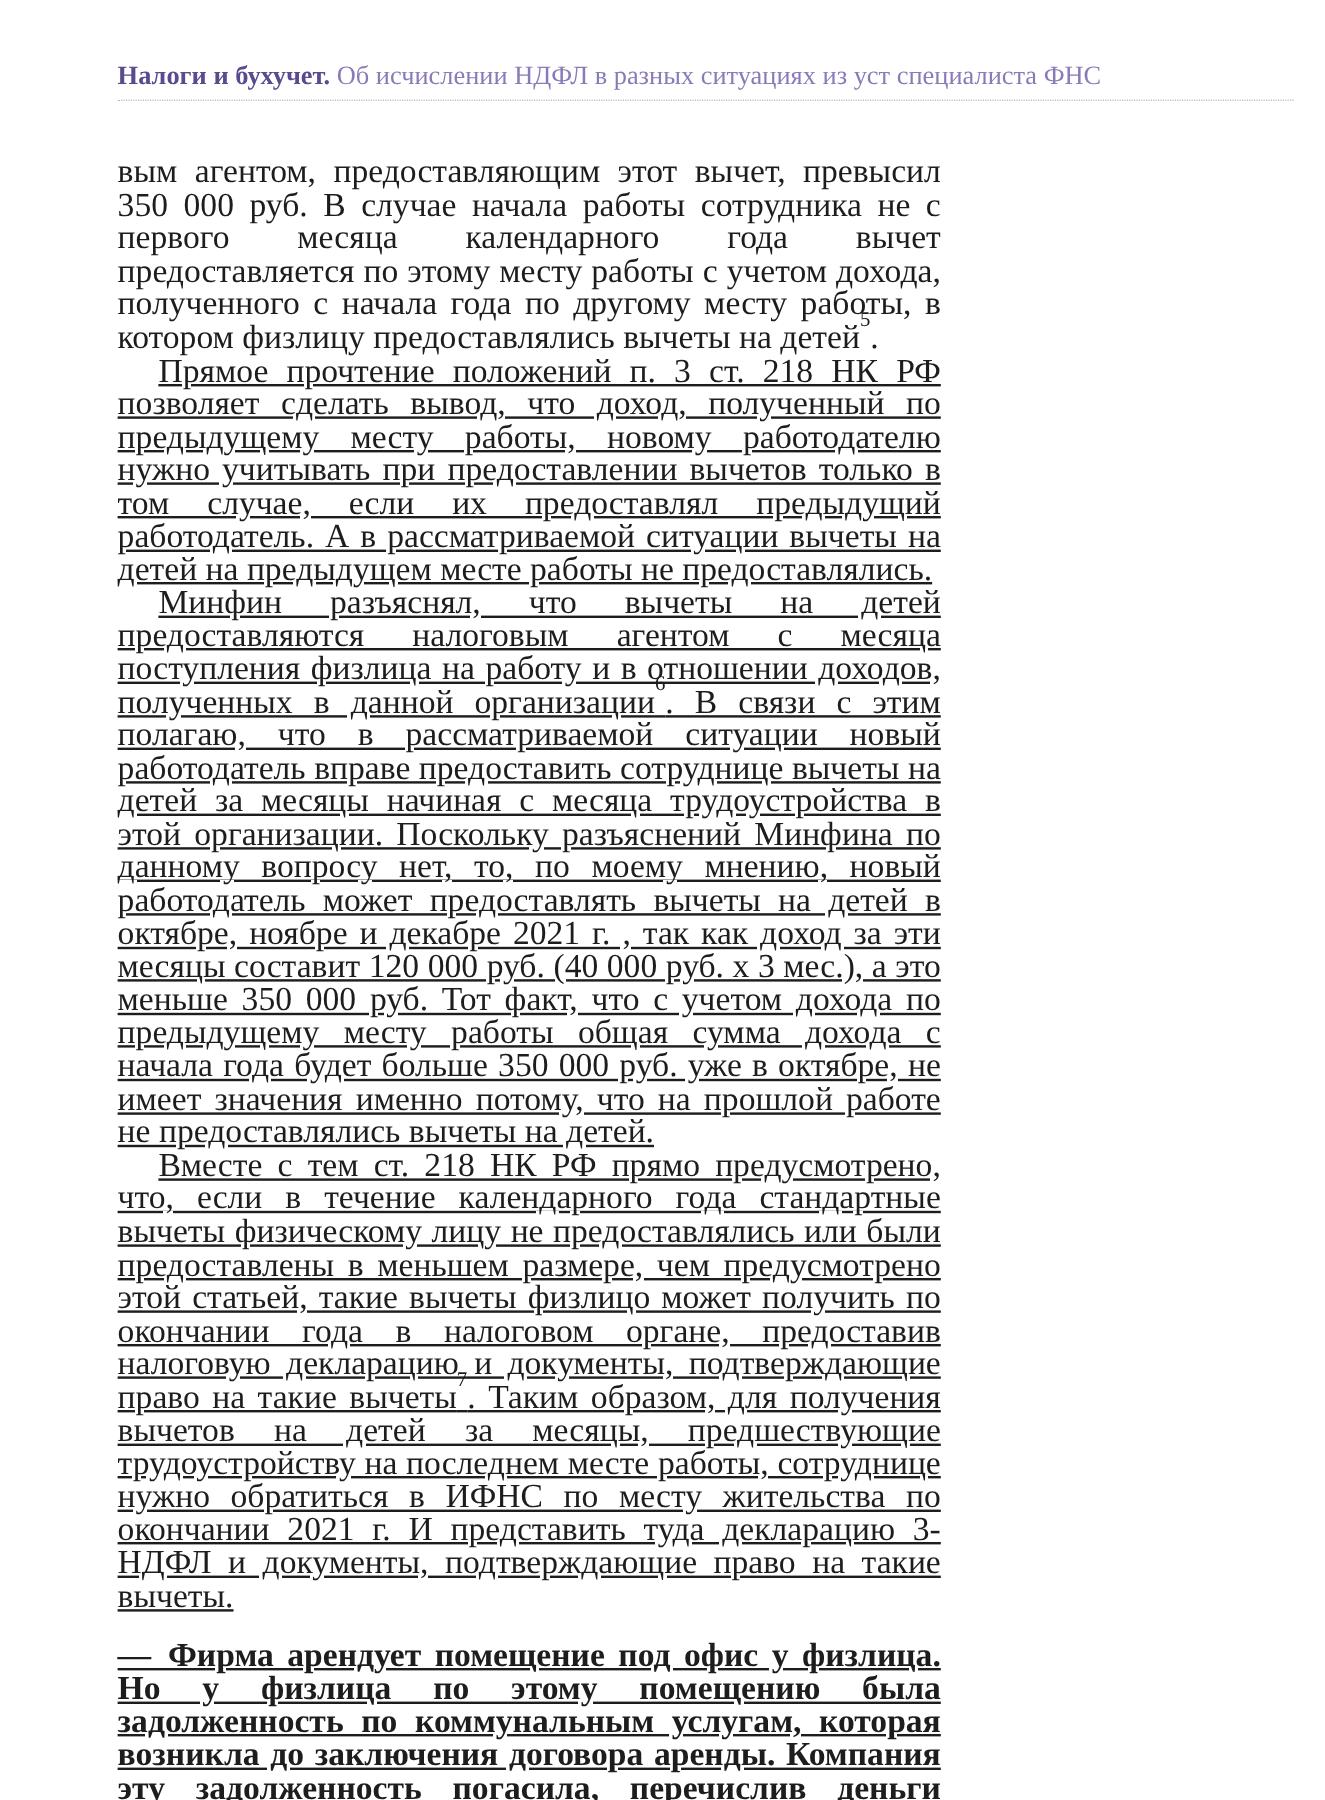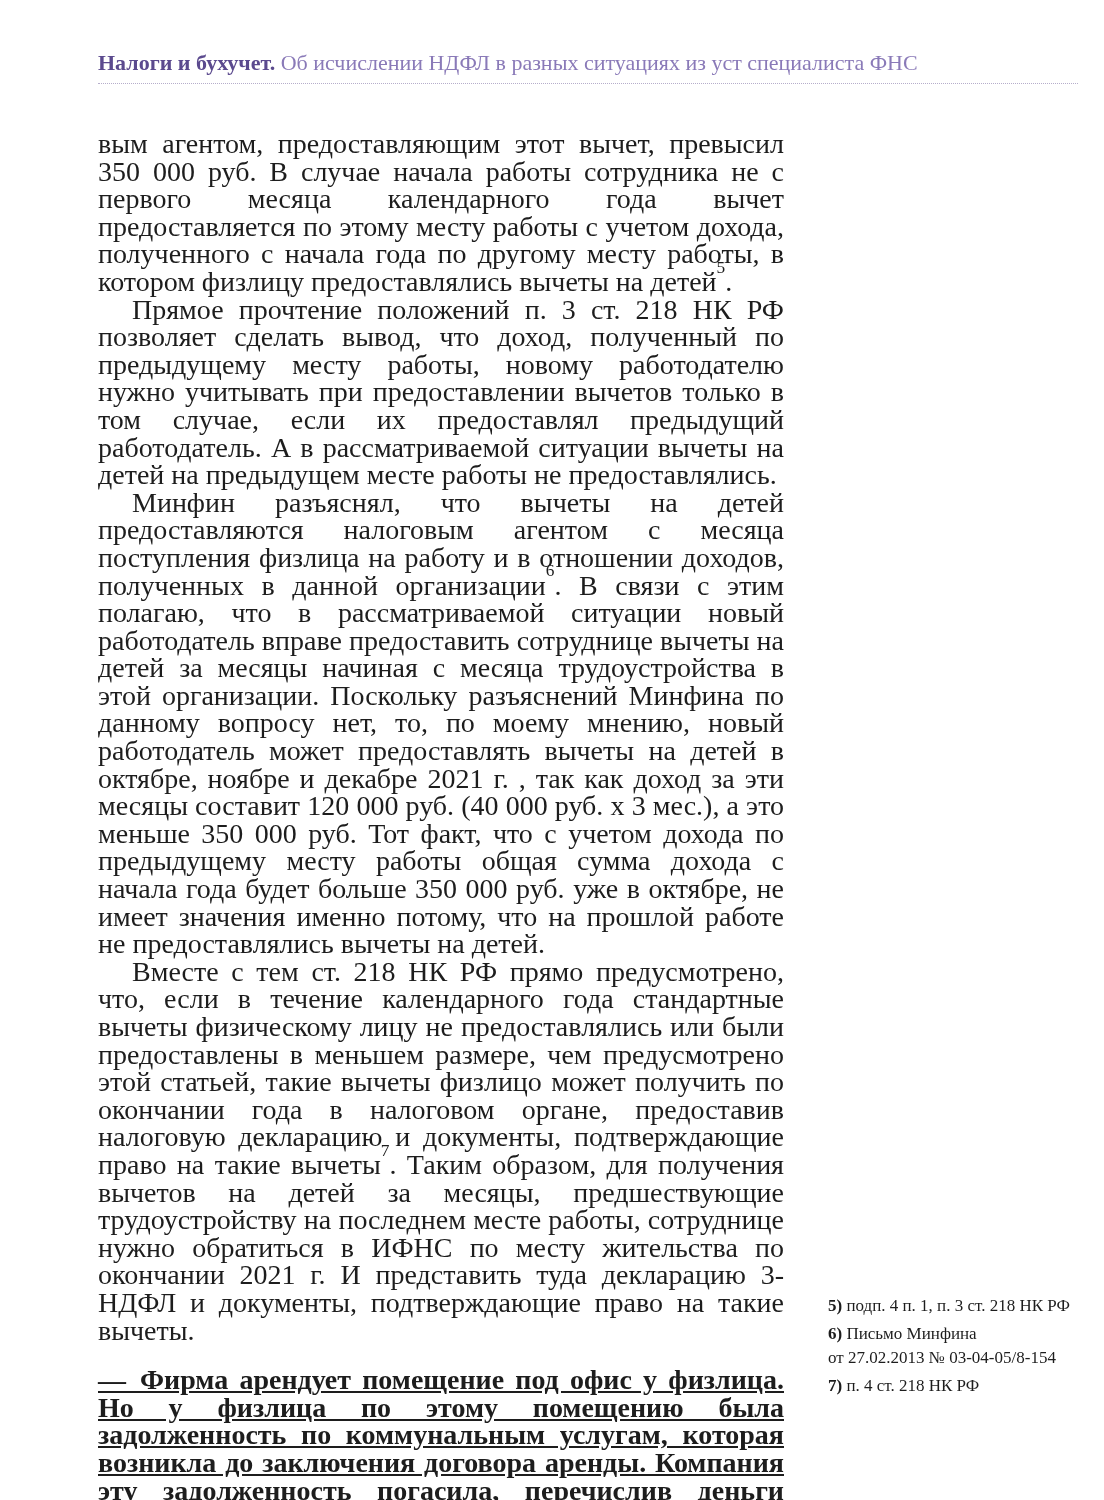--- a/index.html
+++ b/index.html
@@ -30,21 +30,21 @@
   .header .subtitle { color: #8a7ab8; }
   .article {
     position: absolute;
     left: 62px; top: 130px;
     width: 686px;
     font-size: 28px;
     line-height: 27.6px;
     text-align: justify;
   }
   .article p { margin: 0; }
-  .article p.indent { text-indent: 34px; }
+  .article p.indent { text-indent: 34px; text-decoration: underline; }
   .article p.qa { font-weight: bold; }
   .article p.qa-first { margin-top: 22px; text-decoration: underline; }
   sup.fnref {
     font-size: 0.62em;
     line-height: 0;
     position: relative;
     top: -0.45em;
   }
   .footnotes {
     position: absolute;
@@ -79,21 +79,16 @@
     <p class="indent"><span>Прямое прочтение положений п. 3 ст. 218 НК РФ позволяет сделать вывод, что доход, полученный по предыдущему месту работы, новому работодателю нужно учитывать при предоставлении вычетов только в том случае, если их предоставлял предыдущий работодатель. А в рассматриваемой ситуации вычеты на детей на предыдущем месте работы не предоставлялись.</span></p>
 
     <p class="indent"><span>Минфин разъяснял, что вычеты на детей предоставляются налоговым агентом с месяца поступления физлица на работу и в отношении доходов, полученных в данной организации</span><sup class="fnref">6</sup><span>. В связи с этим полагаю, что в рассматриваемой ситуации новый работодатель вправе предоставить сотруднице вычеты на детей за месяцы начиная с месяца трудоустройства в этой организации. Поскольку разъяснений Минфина по данному вопросу нет, то, по моему мнению, новый работодатель может предоставлять вычеты на детей в октябре, ноябре и декабре 2021 г. , так как доход за эти месяцы составит 120 000 руб. (40 000 руб. х 3 мес.), а это меньше 350 000 руб. Тот факт, что с учетом дохода по предыдущему месту работы общая сумма дохода с начала года будет больше 350 000 руб. уже в октябре, не имеет значения именно потому, что на прошлой работе не предоставлялись вычеты на детей.</span></p>
 
     <p class="indent"><span>Вместе с тем ст. 218 НК РФ прямо предусмотрено, что, если в течение календарного года стандартные вычеты физическому лицу не предоставлялись или были предоставлены в меньшем размере, чем предусмотрено этой статьей, такие вычеты физлицо может получить по окончании года в налоговом органе, предоставив налоговую декларацию и документы, подтверждающие право на такие вычеты</span><sup class="fnref">7</sup><span>. Таким образом, для получения вычетов на детей за месяцы, предшествующие трудоустройству на последнем месте работы, сотруднице нужно обратиться в ИФНС по месту жительства по окончании 2021 г. И представить туда декларацию 3-НДФЛ и документы, подтверждающие право на такие вычеты.</span></p>
 
     <p class="qa qa-first"><span>— Фирма арендует помещение под офис у физлица. Но у физлица по этому помещению была задолженность по коммунальным услугам, которая возникла до заключения договора аренды. Компания эту задолженность погасила, перечислив деньги напрямую управляющей компании.</span></p>
 
   </main>
 
-  <aside class="footnotes">
-    <p><b class="fnm">5)</b> <span>подп. 4 п. 1, п. 3 ст. 218 НК РФ</span></p>
-    <p><b class="fnm">6)</b> <span>Письмо Минфина</span><br><span>от 27.02.2013 № 03-04-05/8-154</span></p>
-    <p><b class="fnm">7)</b> <span>п. 4 ст. 218 НК РФ</span></p>
-  </aside>
 
   <div class="pageno">14</div>
 
 </div>
 
 </body></html>

